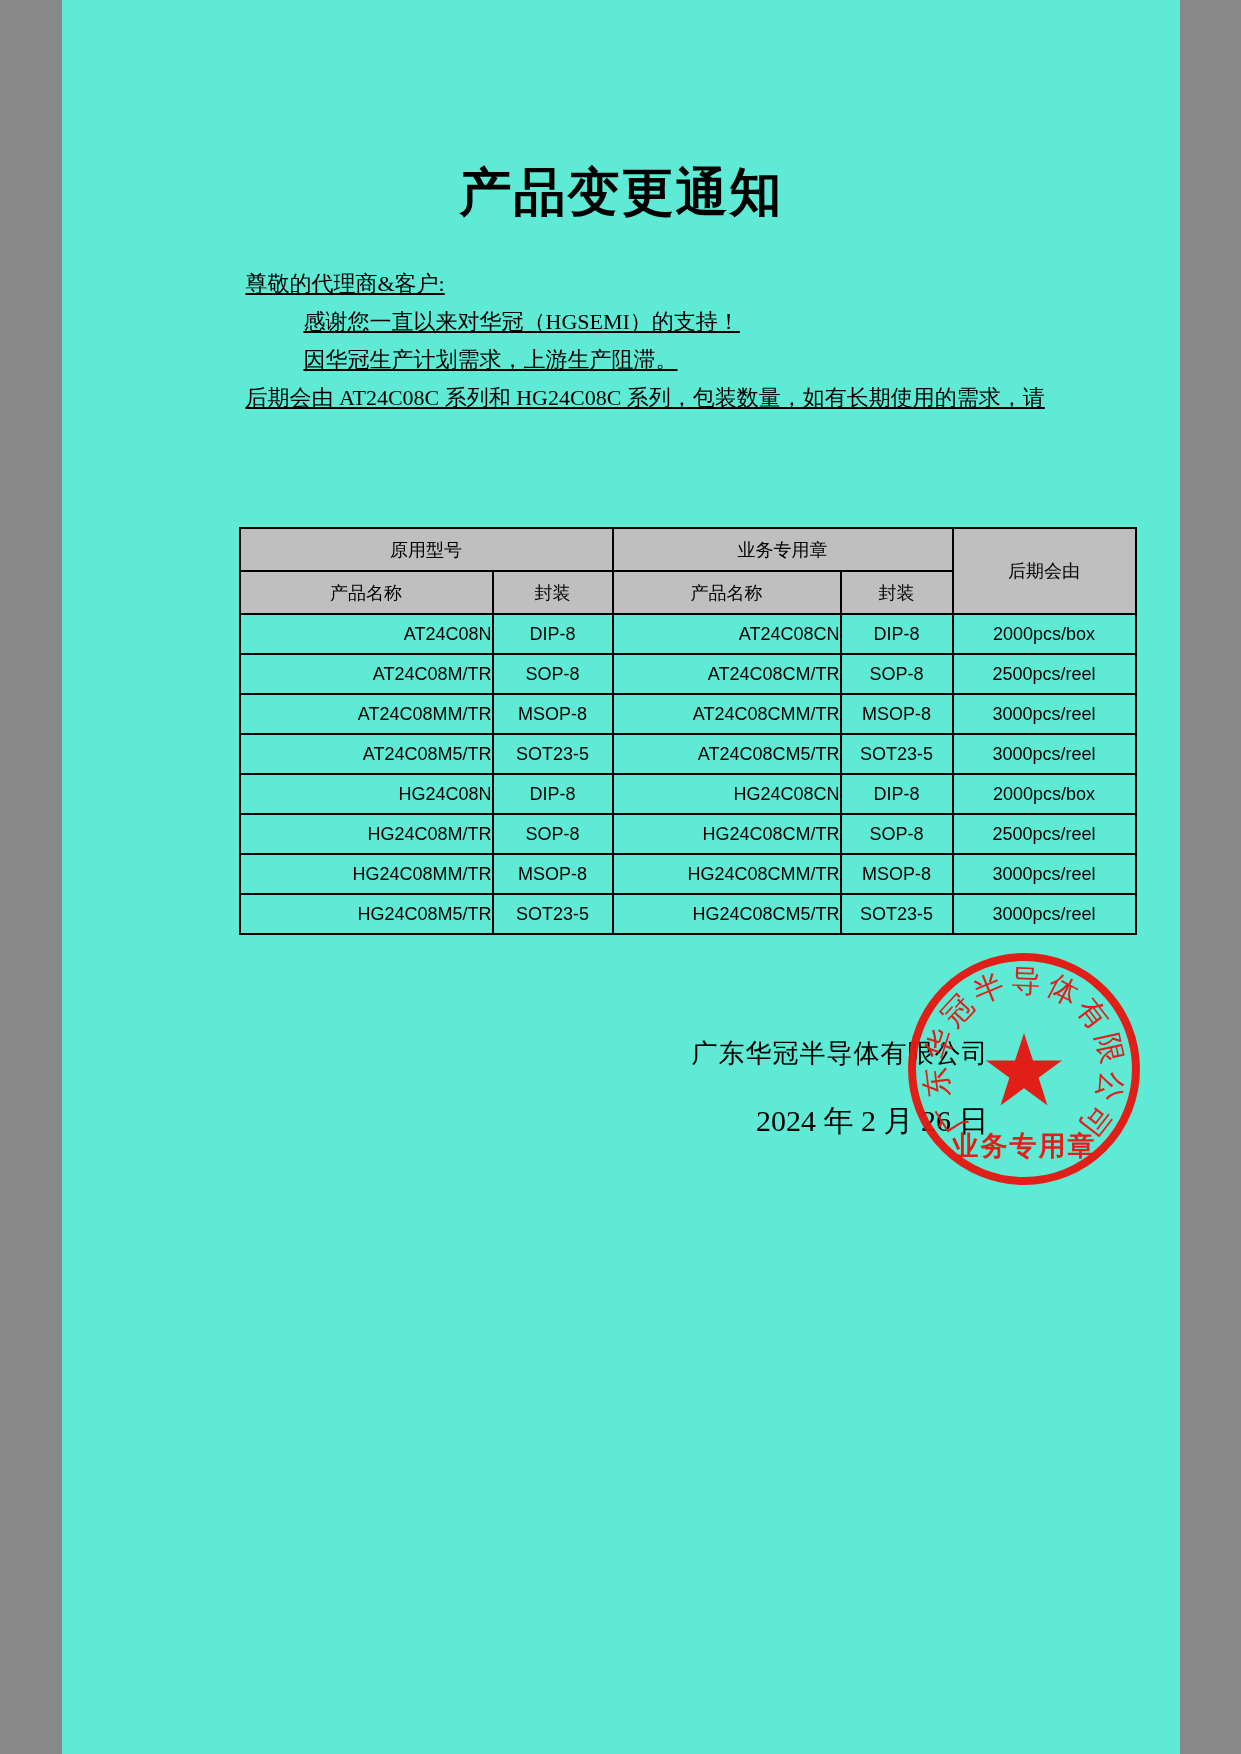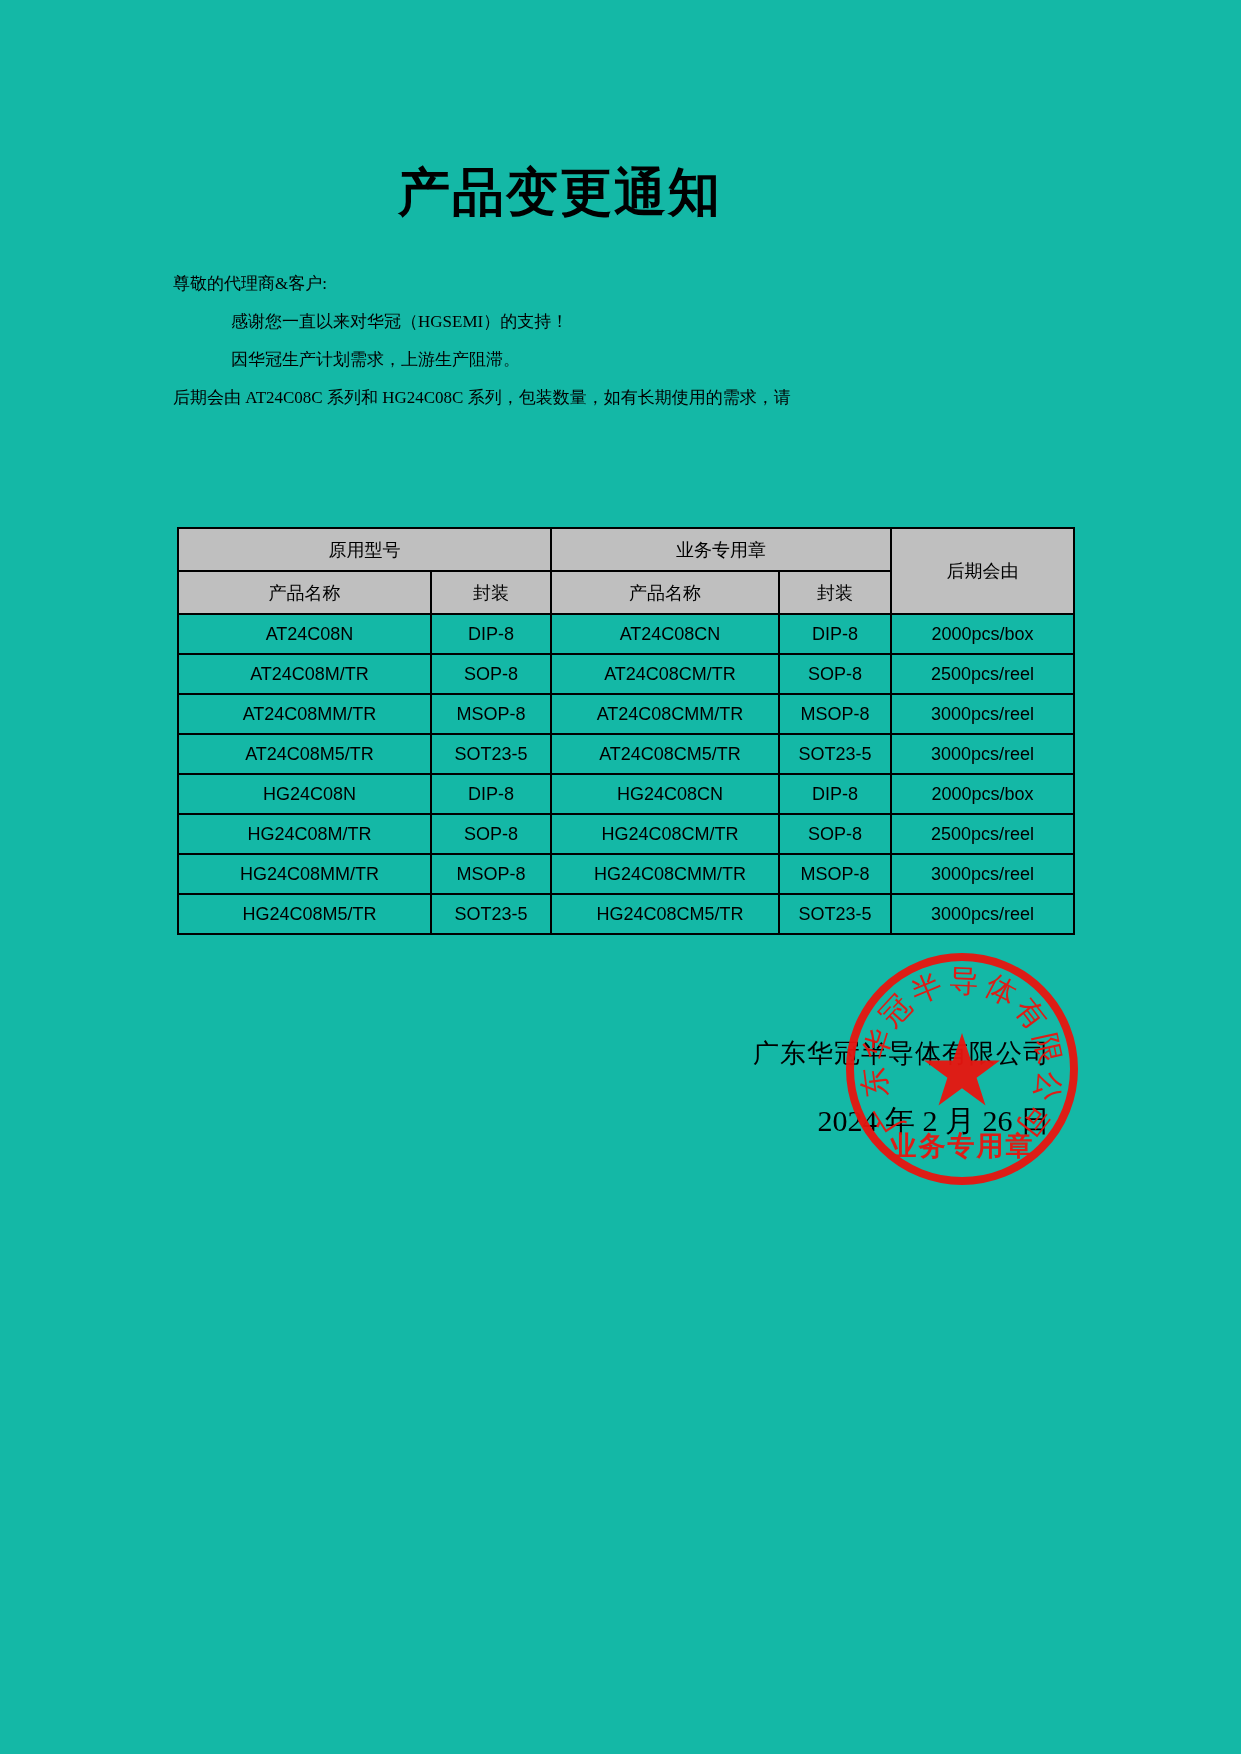--- a/index.html
+++ b/index.html
@@ -1,38 +1,39 @@
 <!DOCTYPE html>
 <html><head>
 <meta charset="utf-8">
 <style>
   html,body{margin:0;padding:0;background:#888;}
   .page{
     position:relative;
-    width:1241px;height:1754px;
-    background:#14b8a6;
+    width:1118px;height:1754px;
+    background:#5eead4;
     margin:0 auto;
     overflow:hidden;
     font-family:"Liberation Serif","DejaVu Serif",serif;
     color:#000;
   }
   .doc-title{
     position:absolute;
     top:158px;left:0;width:1120px;
     text-align:center;
     font-family:"Liberation Sans","DejaVu Sans",sans-serif;
     font-weight:bold;
     font-size:52px;
     letter-spacing:2px;
   }
   .body-text{
     position:absolute;
-    top:265px;left:173px;width:900px;
-    font-size:17px;
+    top:265px;left:184px;width:900px;
+    font-size:22px;
     line-height:38px;
+    text-decoration:underline;
   }
   .body-line{white-space:nowrap;}
   .indent{padding-left:58px;}
   table.notice-table{
     position:absolute;
     top:527px;left:177px;
     border-collapse:collapse;
     table-layout:fixed;
     font-family:"Liberation Sans","DejaVu Sans",sans-serif;
     font-size:18px;
@@ -43,21 +44,21 @@
     height:38px;
     text-align:center;
     font-weight:normal;
     overflow:hidden;
   }
   .notice-table thead th{
     background:#bfbfbf;
     height:41px;
   }
   .notice-table td.name-cell{
-    text-align:center;
+    text-align:right;
     padding-left:10px;
     margin-left:48px;
   }
   .sig-company{
     position:absolute;
     top:1036px;right:191px;
     font-size:26px;
     letter-spacing:1px;
     white-space:nowrap;
   }

